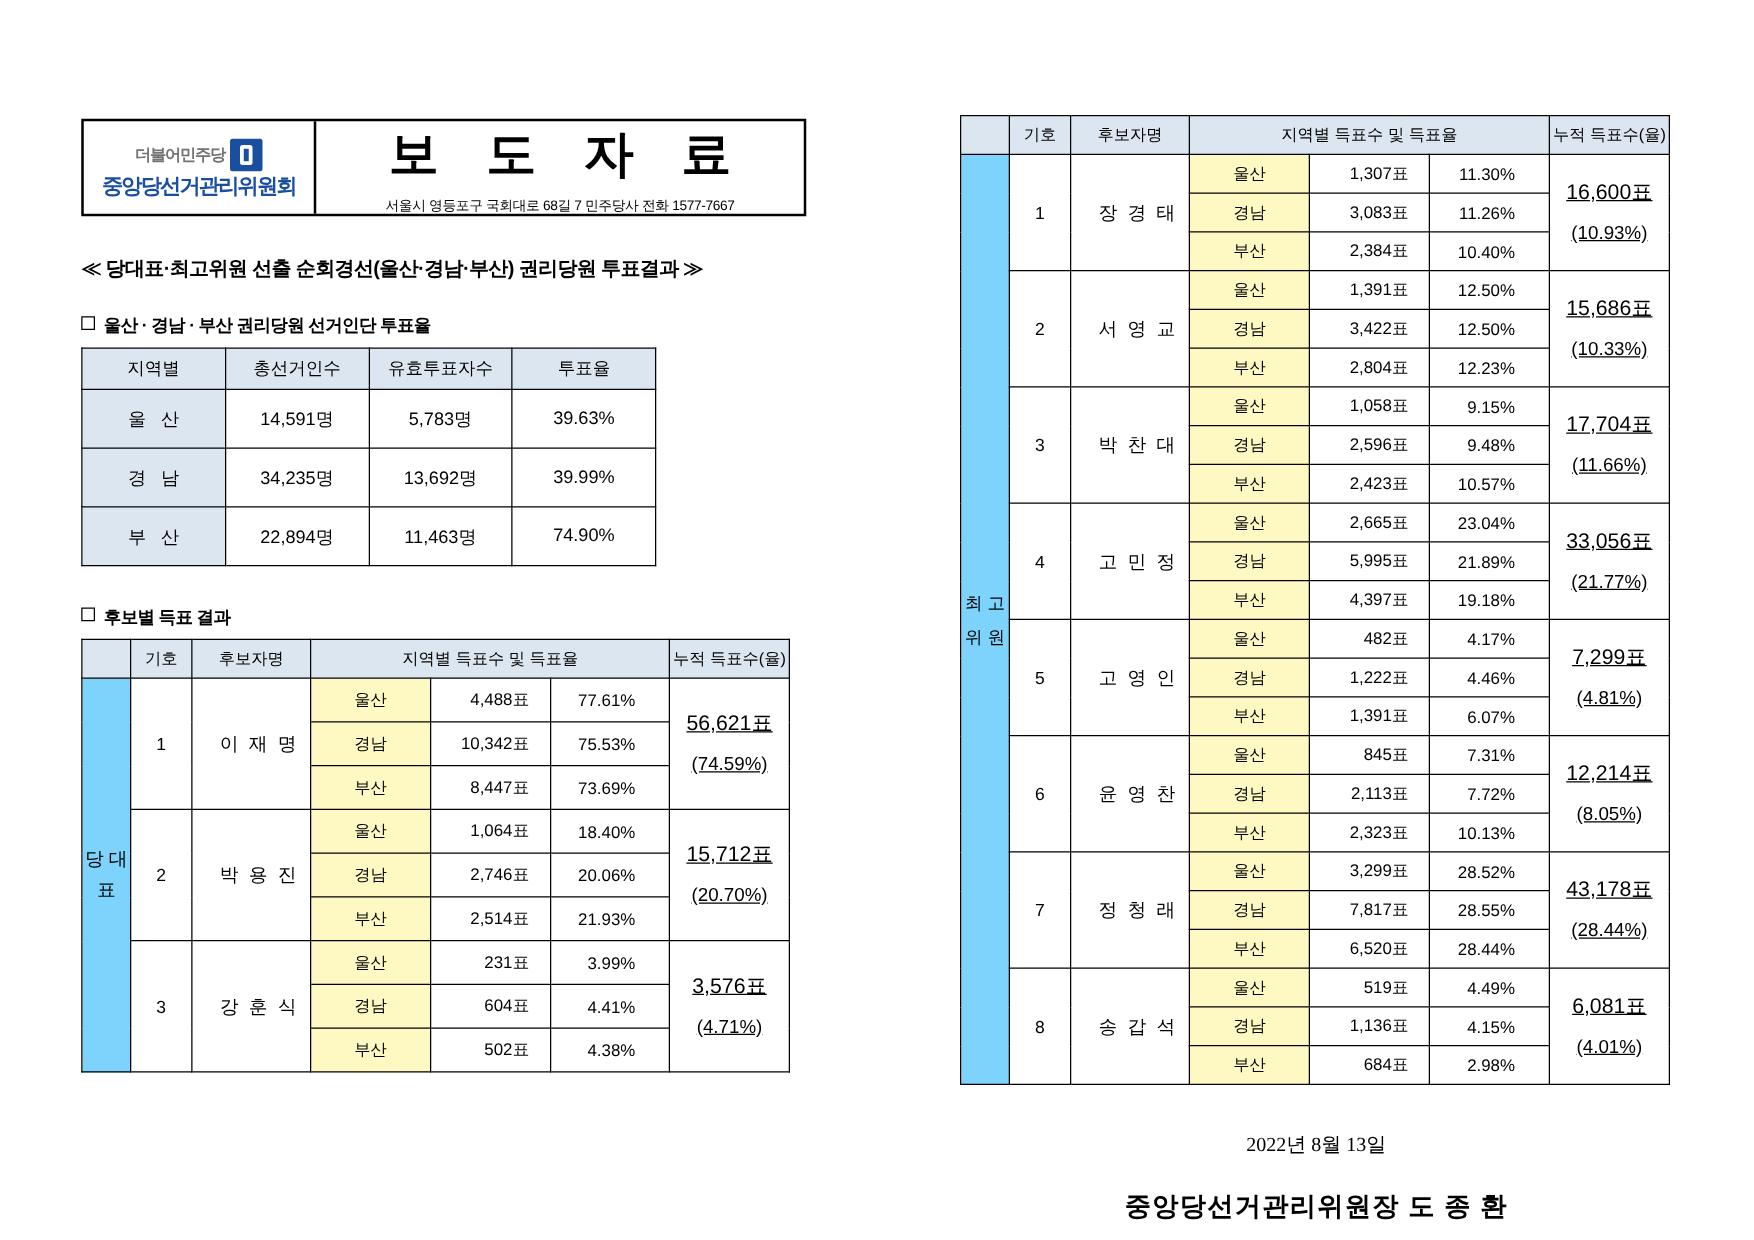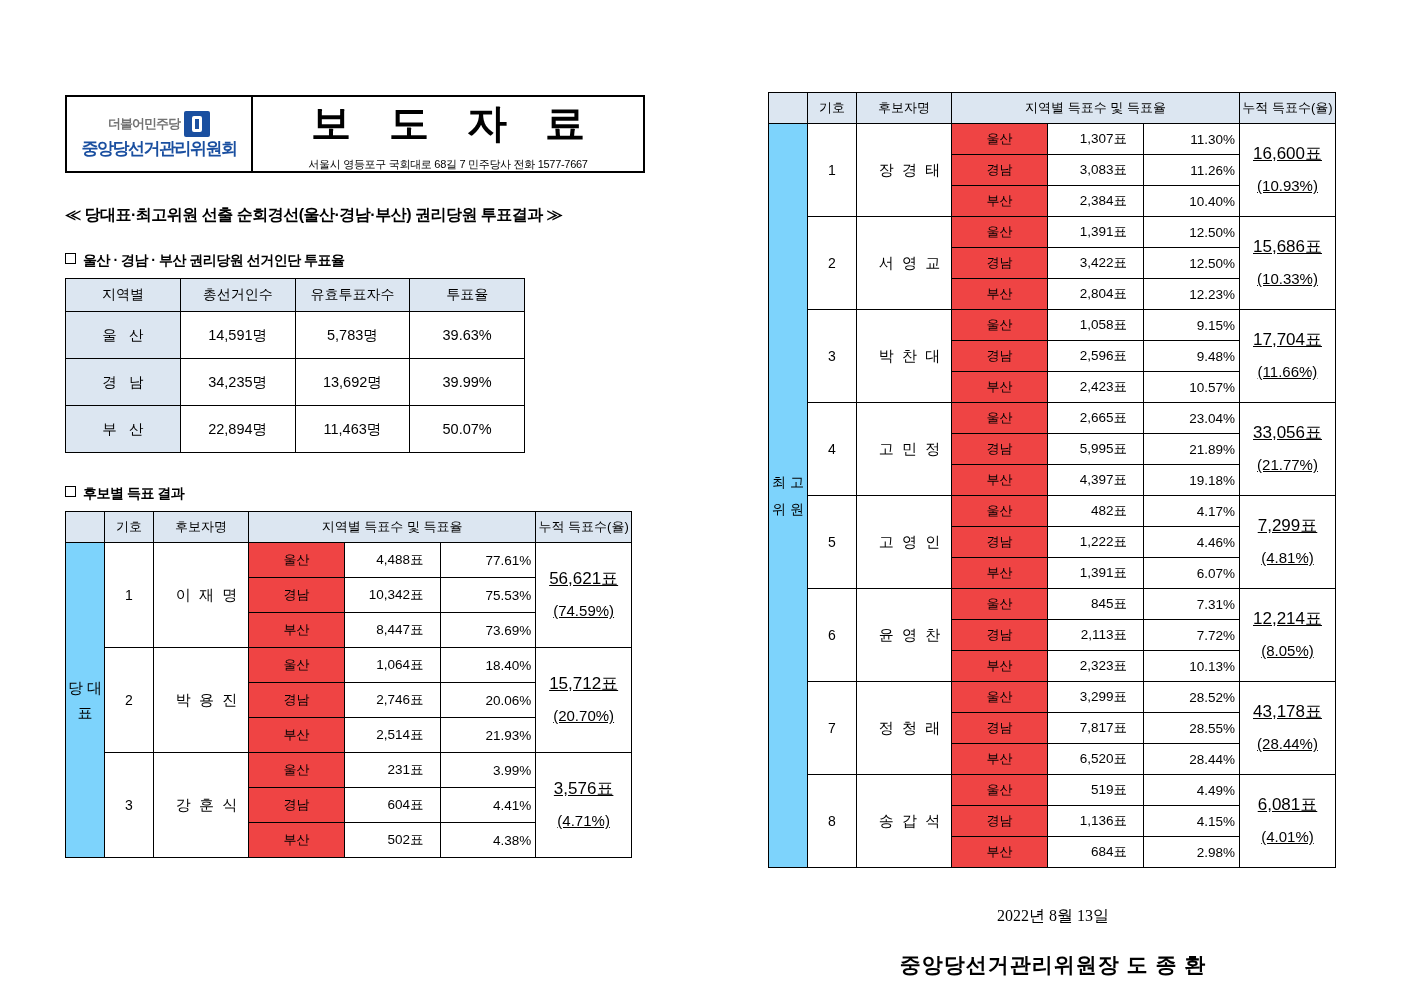--- a/index.html
+++ b/index.html
@@ -182,30 +182,30 @@
   }
   .t-cand td.name {
     width: 92px;
     font-size: 15px;
     letter-spacing: 2px;
     text-indent: 2px;
     padding-left: 12px;
   }
   .t-cand td.rgn {
     width: 60px;
-    background: #ef4444;
+    background: #fef9c3;
     font-size: 13px;
   }
   .t-cand td.votes {
     text-align: right;
     padding-right: 16px;
   }
   .t-cand td.pct {
     text-align: right;
-    padding-right: 4px;
+    padding-right: 27px;
   }
   .t-cand td.total {
     font-size: 17px;
     line-height: 1.9;
     text-decoration: underline;
   }
   .t-cand td.total .pctline {
     font-size: 15px;
   }
   
@@ -289,21 +289,21 @@
       <tr>
         <td class="region">경 남</td>
         <td>34,235명</td>
         <td>13,692명</td>
         <td>39.99%</td>
       </tr>
       <tr>
         <td class="region">부 산</td>
         <td>22,894명</td>
         <td>11,463명</td>
-        <td>50.07%</td>
+        <td>74.90%</td>
       </tr>
     </tbody>
       </table>
 
     <div class="sub-heading" style="margin-top:32px;">
       <span class="box-glyph"></span><span>후보별 득표 결과</span>
     </div>
 
     <table class="t-cand t-left-cand">
       <tbody>

